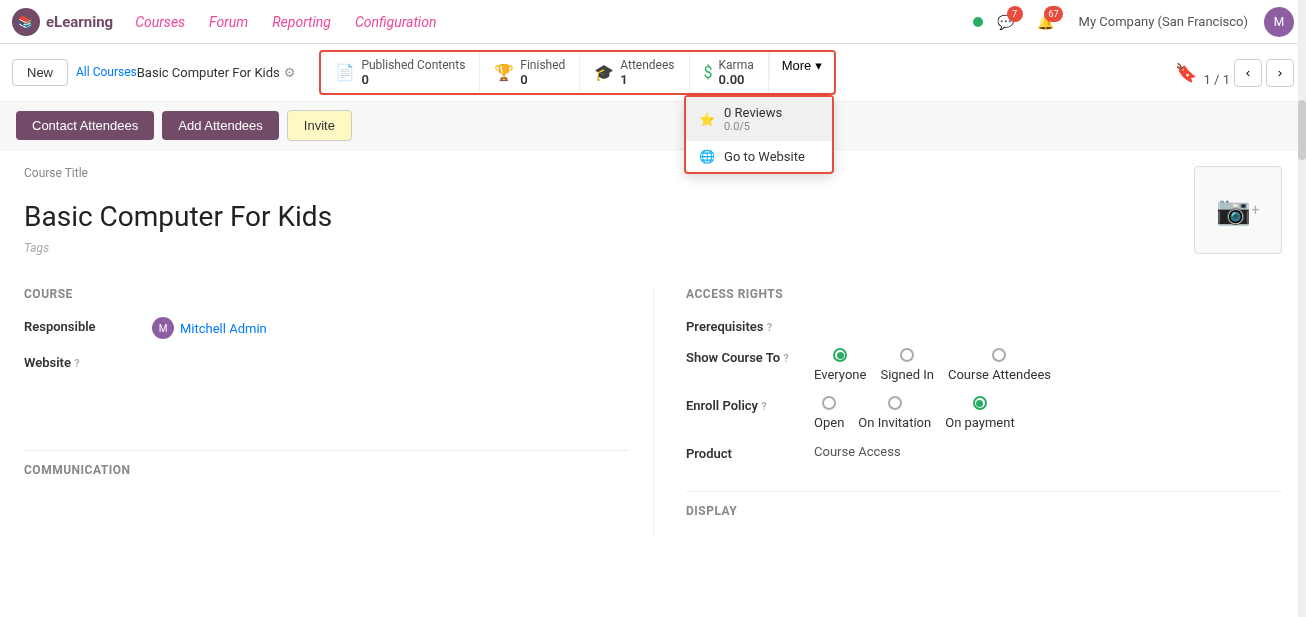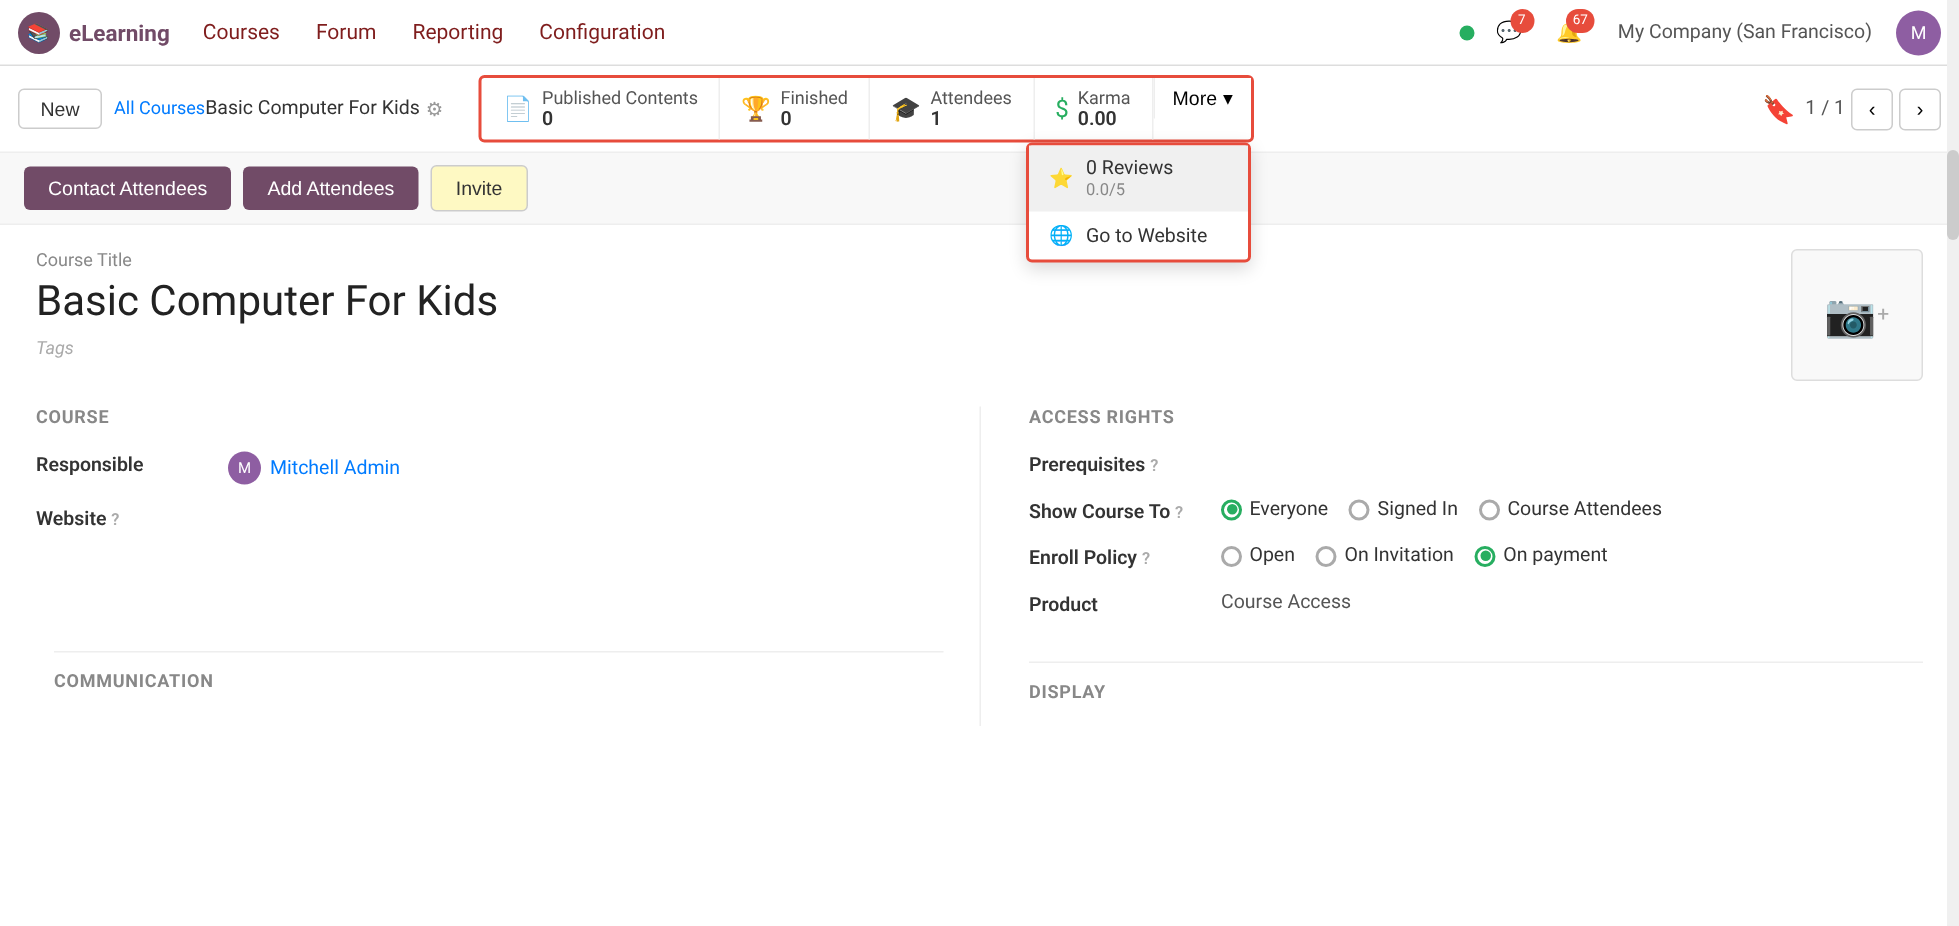--- a/index.html
+++ b/index.html
@@ -7,21 +7,21 @@
 
     
     .topnav {
       display: flex; align-items: center; height: 44px;
       background: #fff; border-bottom: 1px solid #ddd;
       padding: 0 12px; gap: 4px;
     }
     .topnav-logo { display: flex; align-items: center; gap: 6px; margin-right: 8px; }
     .logo-icon { width: 28px; height: 28px; background: #714b67; border-radius: 50%; display: flex; align-items: center; justify-content: center; color: #fff; font-size: 12px; }
     .topnav-brand { font-weight: 700; color: #714b67; font-size: 15px; }
-    .topnav-link { color: #7f1d1d; padding: 4px 10px; border-radius: 4px; cursor: pointer; text-decoration: none; }
+    .topnav-link { color: #ec4899; padding: 4px 10px; border-radius: 4px; cursor: pointer; text-decoration: none; font-style: italic; }
     .topnav-spacer { flex: 1; }
     .topnav-icons { display: flex; align-items: center; gap: 8px; }
     .nav-icon-btn { position: relative; width: 32px; height: 32px; display: flex; align-items: center; justify-content: center; cursor: pointer; }
     .nav-badge { position: absolute; top: 0; right: 0; background: #e74c3c; color: #fff; border-radius: 10px; font-size: 9px; padding: 0 4px; min-width: 16px; text-align: center; line-height: 16px; }
     .nav-dot { width: 10px; height: 10px; background: #27ae60; border-radius: 50%; }
     .nav-company { color: #555; font-size: 13px; margin: 0 8px; }
     .nav-avatar { width: 30px; height: 30px; border-radius: 50%; background: #8e5ea2; display: flex; align-items: center; justify-content: center; color: #fff; font-size: 12px; cursor: pointer; }
 
     
     .action-bar {
@@ -69,40 +69,40 @@
       border: 2px solid #e74c3c;
     }
     .dropdown-item {
       display: flex; align-items: center; gap: 8px;
       padding: 8px 14px; cursor: pointer; font-size: 13px;
     }
     .dropdown-item:first-child { background: #f0f0f0; }
 
     .action-bar-right { margin-left: auto; display: flex; align-items: center; gap: 6px; }
     .bookmark-icon { font-size: 18px; color: #555; cursor: pointer; }
-    .page-nav { display: flex; align-items: center; gap: 4px; font-size: 13px; color: #555; }
+    .page-nav { display: flex; align-items: flex-end; gap: 4px; font-size: 13px; color: #555; }
     .page-nav-btn { border: 1px solid #ccc; border-radius: 4px; width: 28px; height: 28px; display: flex; align-items: center; justify-content: center; cursor: pointer; background: #fff; }
 
     
     .btn-row {
       display: flex; align-items: center; gap: 8px;
       padding: 8px 16px; background: #f8f8f8; border-bottom: 1px solid #eee;
     }
     .btn-purple {
       background: #714b67; color: #fff; border: none; border-radius: 4px;
       padding: 7px 16px; font-size: 13px; cursor: pointer;
     }
     .btn-outline {
       background: #fef9c3; color: #333; border: 1px solid #ccc; border-radius: 4px;
       padding: 7px 16px; font-size: 13px; cursor: pointer;
     }
 
     
     .main-content { padding: 16px 24px; background: #fff; position: relative; }
-    .course-title-label { font-size: 12px; color: #888; margin-bottom: 4px; }
+    .course-title-label { font-size: 12px; color: #888; margin-bottom: 20px; }
     .course-title-text { font-size: 28px; font-weight: 400; color: #222; margin-bottom: 8px; }
     .tags-label { font-size: 12px; color: #aaa; margin-bottom: 16px; font-style: italic; }
 
     .course-img-placeholder {
       position: absolute; top: 16px; right: 24px;
       width: 88px; height: 88px; border: 1px solid #ddd; border-radius: 4px;
       background: #f9f9f9; display: flex; align-items: center; justify-content: center;
       color: #ccc; font-size: 28px;
     }
 
@@ -121,21 +121,21 @@
     .section-title { font-size: 12px; font-weight: 700; color: #888; text-transform: uppercase; letter-spacing: 0.5px; margin-bottom: 16px; }
     .field-row { display: flex; align-items: flex-start; margin-bottom: 14px; gap: 8px; }
     .field-label { font-size: 13px; font-weight: 600; color: #333; min-width: 120px; padding-top: 2px; }
     .field-label .help { color: #aaa; font-size: 11px; cursor: help; }
     .field-value { font-size: 13px; color: #555; display: flex; align-items: center; gap: 6px; }
     .field-value a { color: #007bff; text-decoration: none; }
     .resp-avatar { width: 22px; height: 22px; border-radius: 50%; background: #8e5ea2; display: inline-flex; align-items: center; justify-content: center; color: #fff; font-size: 10px; }
 
     
     .radio-group { display: flex; align-items: center; gap: 14px; }
-    .radio-option { display: flex; align-items: center; gap: 5px; font-size: 13px; cursor: pointer; }
+    .radio-option { display: flex; align-items: center; gap: 5px; font-size: 13px; cursor: pointer; flex-direction: column; }
     .radio-circle {
       width: 14px; height: 14px; border-radius: 50%; border: 2px solid #aaa;
       display: flex; align-items: center; justify-content: center;
     }
     .radio-circle.checked { border-color: #27ae60; }
     .radio-circle.checked::after { content: ''; width: 7px; height: 7px; background: #27ae60; border-radius: 50%; }
 
     
     .right-scrollbar {
       position: fixed; right: 0; top: 0; bottom: 0; width: 8px; background: #f0f0f0;
@@ -268,21 +268,21 @@
         <span class="field-value">
           <span class="resp-avatar">M</span>
           <a>Mitchell Admin</a>
         </span>
       </div>
       <div class="field-row">
         <span class="field-label">Website <span class="help">?</span></span>
         <span class="field-value"></span>
       </div>
 
-      <div style="margin-top:80px; padding-top:12px; border-top:1px solid #eee;margin-left:12px;">
+      <div style="margin-top:80px; padding-top:12px; border-top:1px solid #eee;">
         <div class="section-title">COMMUNICATION</div>
       </div>
     </div>
 
     <div class="form-section">
       <div class="section-title">ACCESS RIGHTS</div>
 
       <div class="field-row">
         <span class="field-label">Prerequisites <span class="help">?</span></span>
         <span class="field-value"></span>

